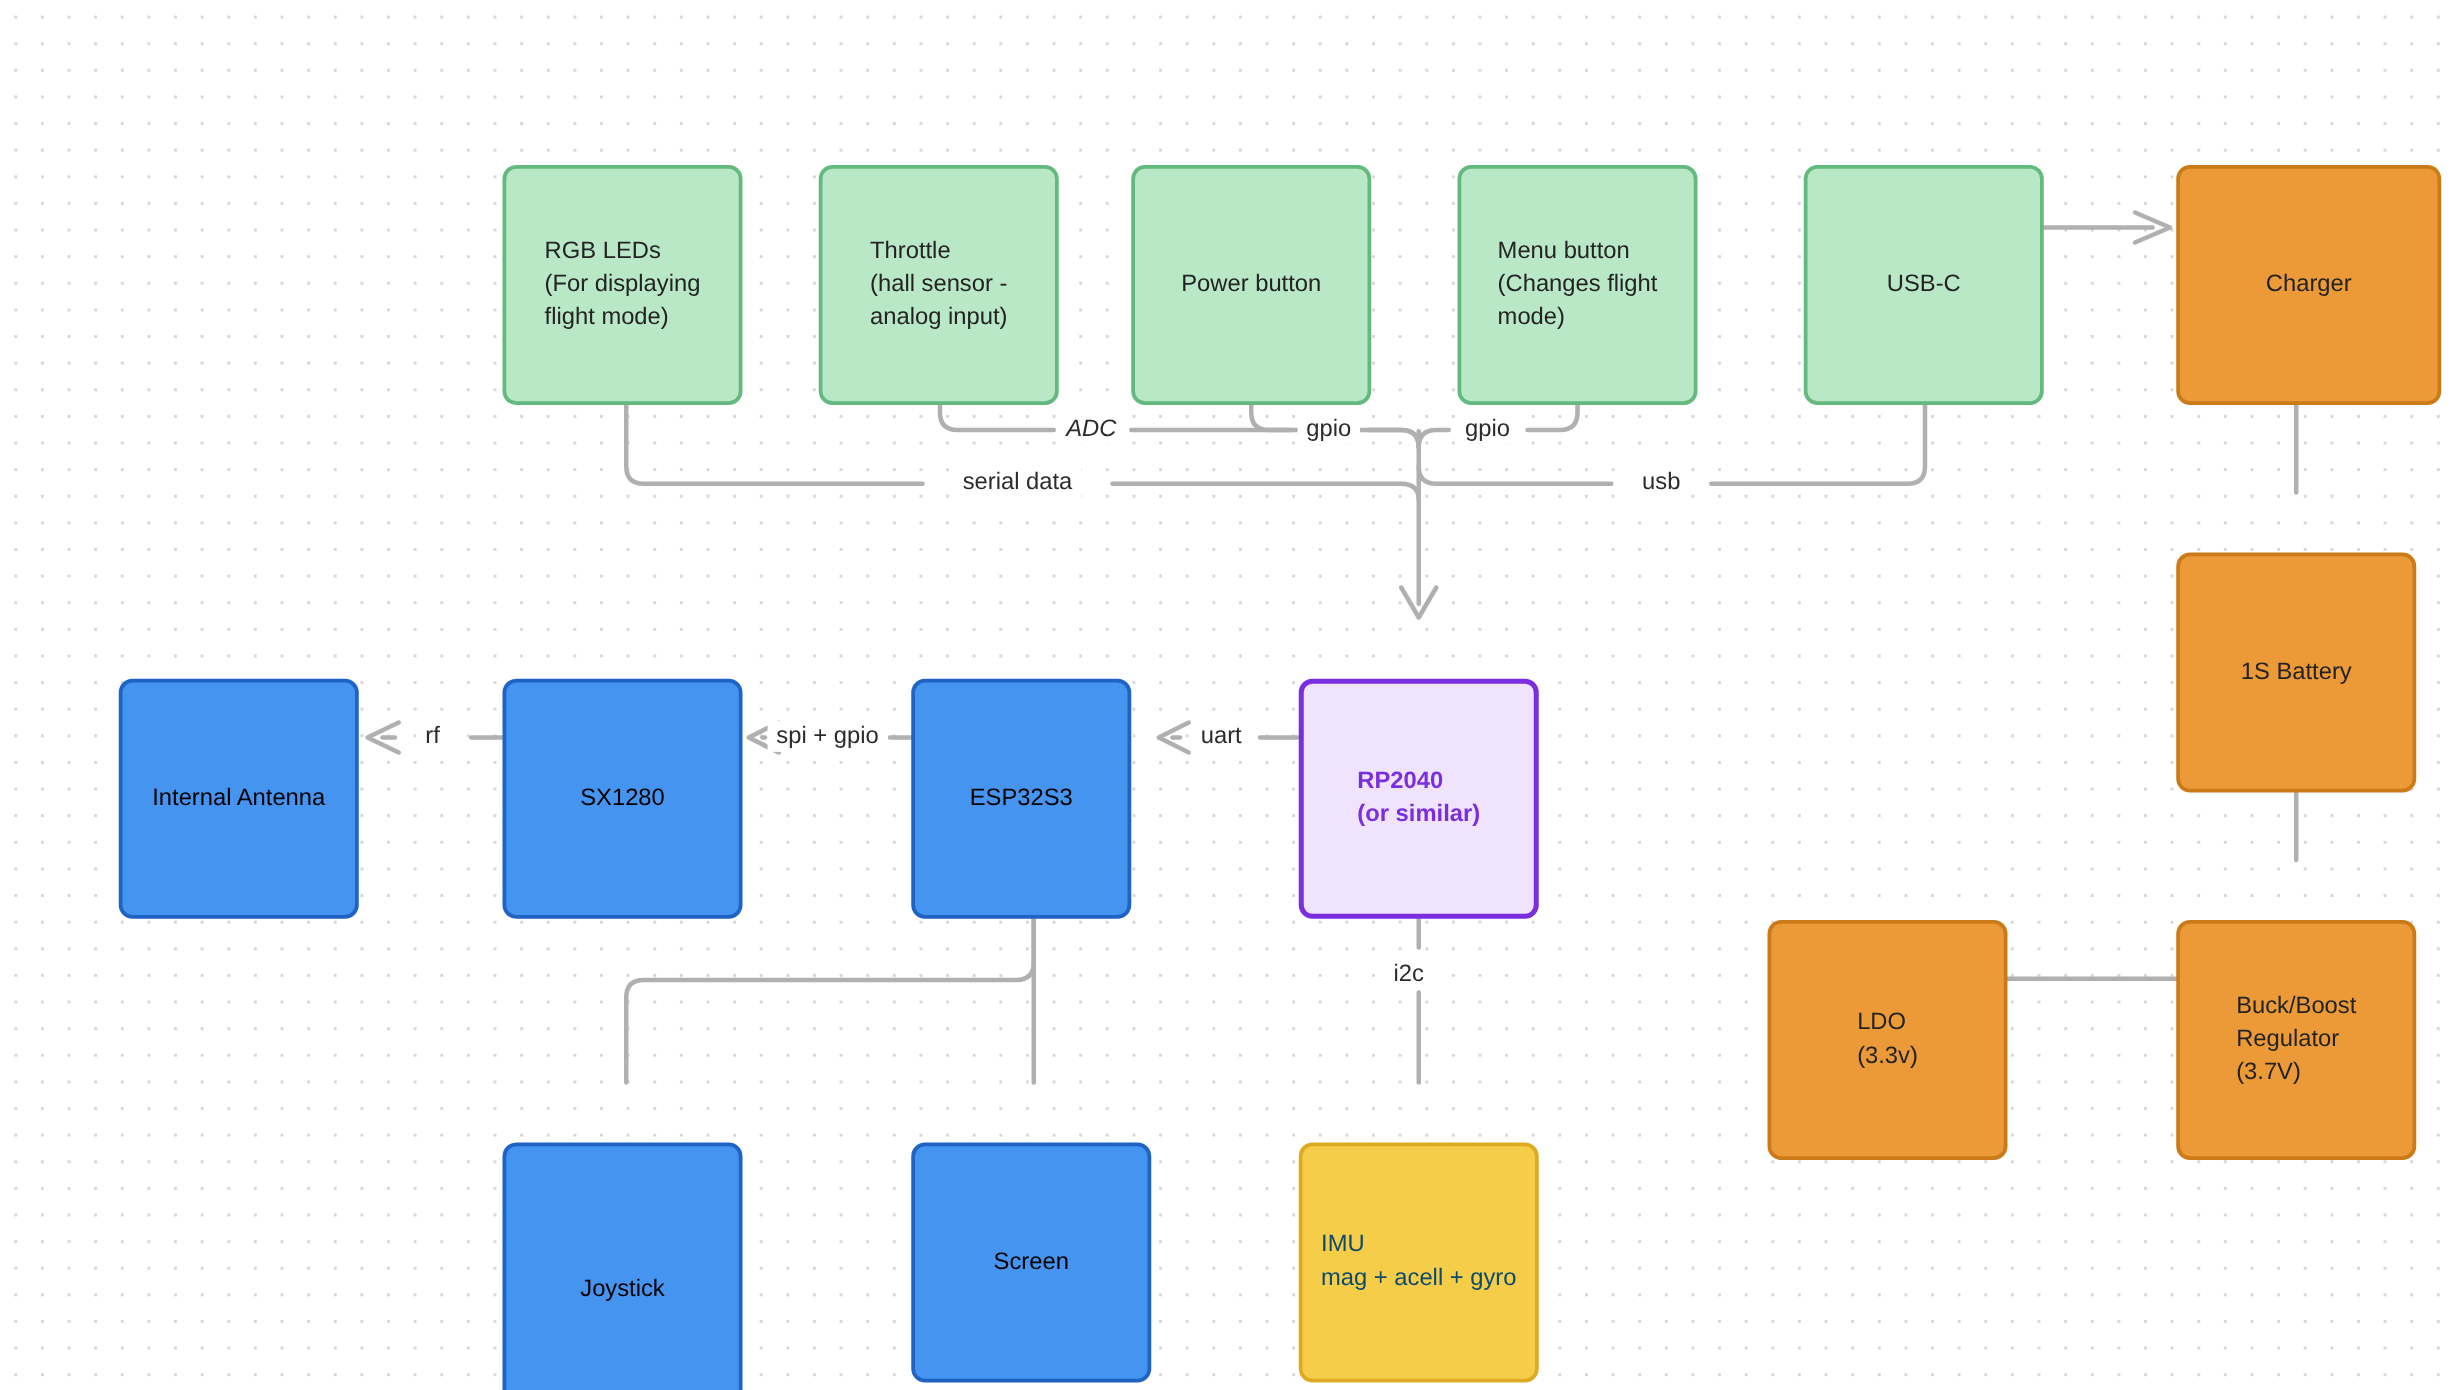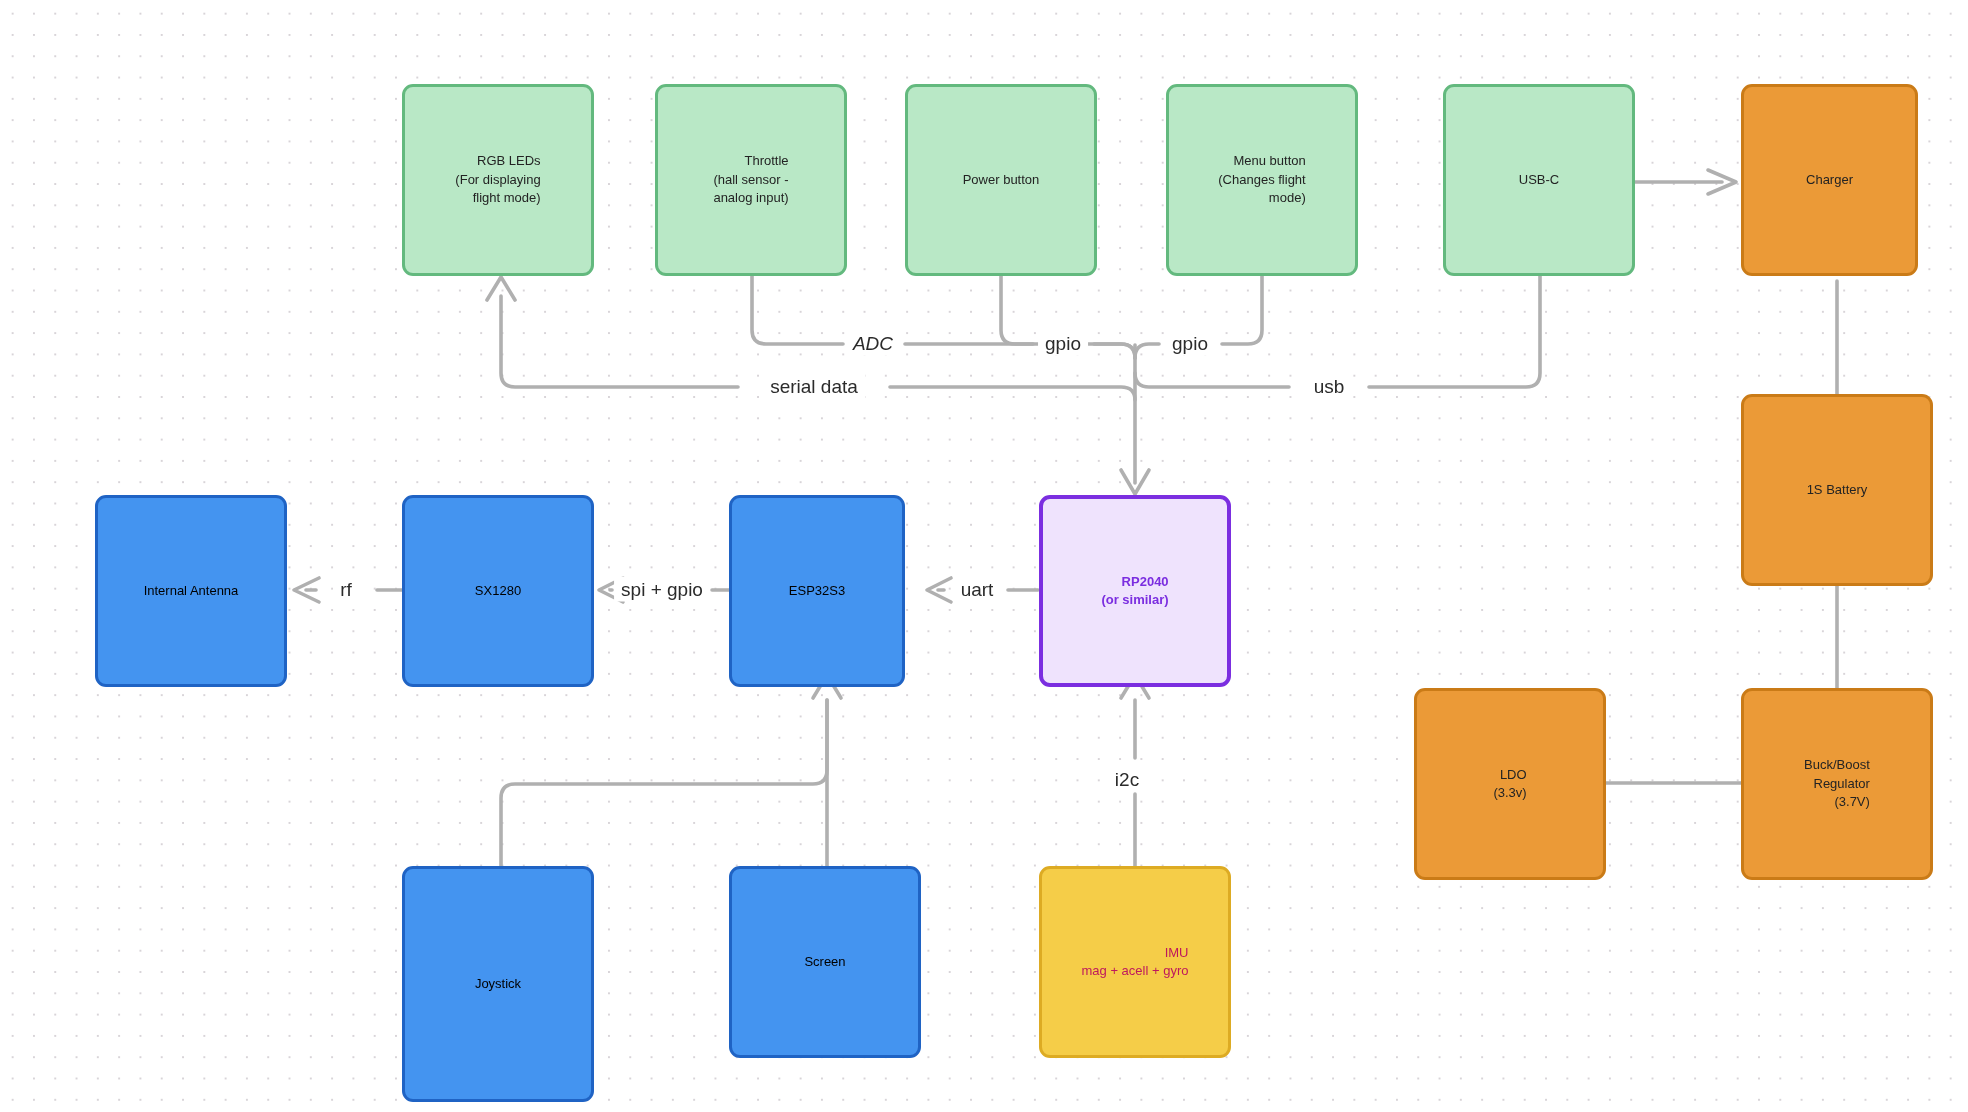--- a/index.html
+++ b/index.html
@@ -26,45 +26,46 @@
     height: 1112px;
     pointer-events: none;
   }
   .node {
     position: absolute;
     box-sizing: border-box;
     border-radius: 11px;
     display: flex;
     align-items: center;
     justify-content: center;
-    text-align: right;
+    text-align: left;
     line-height: 1.42;
-    font-size: 13px;
+    font-size: 19px;
     white-space: pre-line;
     z-index: 3;
+    margin-top: 48px;
   }
   .node.green {
     background: #b9e8c6;
     border: 3.5px solid #63b97e;
     color: #232323;
   }
   .node.orange {
     background: #eb9a37;
     border: 3.5px solid #ca7b17;
     color: #232323;
   }
   .node.blue {
     background: #4494f0;
     border: 3.5px solid #1f63c4;
     color: #000000;
   }
   .node.yellow {
     background: #f5cd48;
     border: 3.5px solid #ddab23;
-    color: #be185d;
+    color: #0c4a6e;
   }
   .node.purple {
     background: #efe3fd;
     border: 4px solid #7b2ee0;
     color: #7b2ee0;
     font-weight: bold;
   }
   .edge-label {
     position: absolute;
     transform: translate(-50%, -50%);
@@ -148,21 +149,21 @@
 analog input)</div>
 
   <div class="node green" style="left:905px; top:84px; width:192px; height:192px;">Power button</div>
 
   <div class="node green" style="left:1166px; top:84px; width:192px; height:192px;">Menu button
 (Changes flight
 mode)</div>
 
   <div class="node green" style="left:1443px; top:84px; width:192px; height:192px;">USB-C</div>
 
-  <div class="node orange" style="left:1741px; top:84px; width:177px; height:192px;">Charger</div>
+  <div class="node orange" style="left:1741px; top:84px; width:212px; height:192px;">Charger</div>
 
   <div class="node orange" style="left:1741px; top:394px; width:192px; height:192px;">1S Battery</div>
 
   <div class="node orange" style="left:1741px; top:688px; width:192px; height:192px;">Buck/Boost
 Regulator
 (3.7V)</div>
 
   <div class="node orange" style="left:1414px; top:688px; width:192px; height:192px;">LDO
 (3.3v)</div>
 

